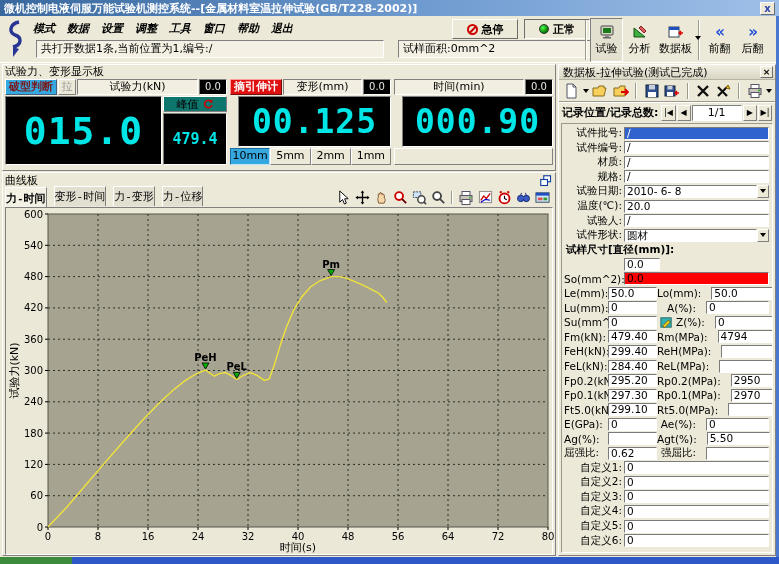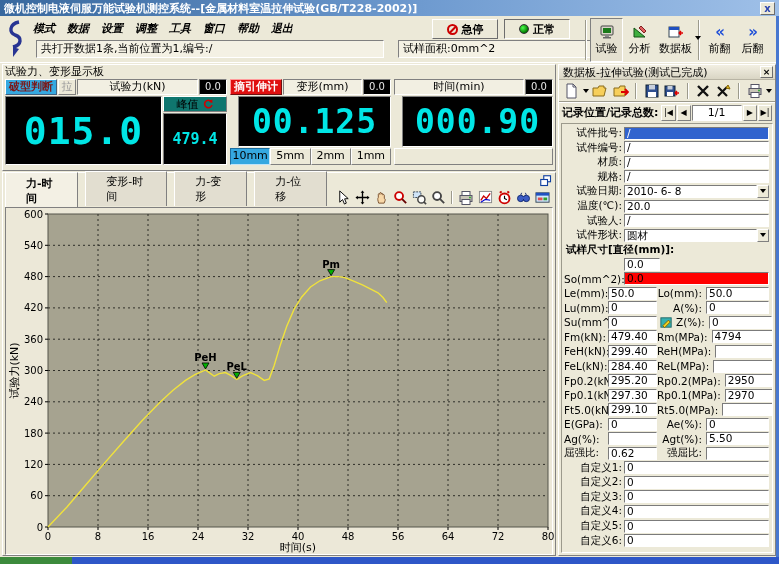--- a/index.html
+++ b/index.html
@@ -23,21 +23,21 @@
     border-bottom:1px solid #fff; }
   #logo { position:absolute; left:4px; top:3px; width:22px; height:40px; }
   .vsep { width:2px; align-self:stretch; border-left:1px solid #9c9a8c; border-right:1px solid #fff; margin:2px 3px; }
   #menu-row { position:absolute; left:28px; top:4px; height:18px; display:flex; gap:2px;font-style:italic; }
   .menu-item { padding:1px 5px; font-weight:bold; cursor:default; }
   #status-row { position:absolute; left:28px; top:24px; height:18px; display:flex; gap:6px; }
   .status-box { background:#f4f1e4; border:1px solid; border-color:#808080 #fff #fff #808080;
     padding:1px 4px; height:18px; line-height:14px;margin-left:8px; }
   #status-open { width:348px; }
   #status-area { width:206px; }
-  #estop-row { position:absolute; left:432px; top:3px; display:flex; gap:6px; }
+  #estop-row { position:absolute; left:452px; top:3px; display:flex; gap:6px; }
   .led-btn { height:20px; min-width:66px; display:flex; align-items:center; justify-content:center; gap:4px;
     background:#ECE9D8; border:1px solid; border-color:#fff #6d6d6d #6d6d6d #fff; font-weight:bold; padding:0 6px; }
   .led-btn.flat { border-color:#6d6d6d #fff #fff #6d6d6d; }
   .estop-glyph { width:11px; height:11px; border:2px solid #cc0000; border-radius:50%; position:relative; }
   .estop-glyph::after { content:""; position:absolute; left:-1px; top:3px; width:9px; height:2px; background:#cc0000; transform:rotate(-45deg); }
   .led-glyph { width:10px; height:10px; border-radius:50%; background:radial-gradient(circle at 35% 35%, #4cff4c, #007800 70%); border:1px solid #333; }
   #big-buttons { position:absolute; left:582px; top:2px; height:44px; display:flex; align-items:stretch; }
   .tool-big { display:flex; flex-direction:column; align-items:center; justify-content:center; gap:1px;
     min-width:33px; padding:2px 3px; position:relative; cursor:default; }
   .tool-big.active { border:1px solid; border-color:#808080 #fff #fff #808080; background:#e4e0d0; }
@@ -80,22 +80,22 @@
   .range-btn.on { background:var(--range-active,#35a8e0); border-color:#1d6ea0 #bfe4f8 #bfe4f8 #1d6ea0; }
   .ranges-empty { flex:1; background:#ECE9D8; border:1px solid; border-color:#fff #808080 #808080 #fff; }
 
   
   #curve-panel { position:absolute; left:2px; top:172px; width:554px; height:384px;
     border:1px solid; border-color:#fff #808080 #808080 #fff; background:#ECE9D8; padding:1px 2px; }
   #curve-head { height:13px; display:flex; align-items:center; }
   #curve-title { font-size:11px; line-height:12px; }
   #restore-btn { margin-left:auto; width:14px; height:12px; }
   #curve-tabrow { height:19px; display:flex; align-items:flex-end; }
-  .ctab { padding:2px 20px 1px; margin-right:7px; background:#e2ded0; border:1px solid;
-    border-color:#fff #808080 #b0b0a0 #fff; border-bottom:none; font-size:11px; cursor:default; }
+  .ctab { padding:2px 0 1px; margin-right:7px; background:#e2ded0; border:1px solid;
+    border-color:#fff #808080 #b0b0a0 #fff; border-bottom:none; font-size:11px; cursor:default;font-family:Liberation Mono, monospace; }
   .ctab.on { background:#f3f0e4; font-weight:bold; position:relative; top:1px; padding-top:3px; }
   #curve-tools { margin-left:auto; display:flex; align-items:center; gap:1px; padding-right:2px; }
   .tool-ico { width:18px; height:17px; display:flex; align-items:center; justify-content:center; cursor:default; }
   #chart-area { position:relative; height:348px; border:1px solid; border-color:#808080 #fff #fff #808080;
     background:#ece8d8; margin-top:1px; }
 
   
   #datasheet { position:absolute; left:558px; top:64px; width:218px; height:492px;
     border:1px solid; border-color:#fff #808080 #808080 #fff; background:#ECE9D8; display:flex; flex-direction:column; }
   #ds-titlebar { height:15px; display:flex; align-items:center; padding:0 2px 0 4px;
@@ -119,21 +119,21 @@
   .ds-caption { font-size:10.5px; font-weight:bold; padding-left:2px; white-space:nowrap; }
   .fld { height:13px; background:#fff; border:1px solid; border-color:#7b7b7b #fff #fff #7b7b7b;
     font-size:10.5px; line-height:11px; padding:0 2px; overflow:hidden; white-space:nowrap; }
   .fld.grow { flex:1; }
   .fld.sel { background:var(--select-blue,#3163ce); color:#fff; }
   .fld.alert { background:var(--alert-red,#ff0000); color:#000; }
   .combo-btn { width:12px; height:13px; background:#ECE9D8; border:1px solid; border-color:#fff #808080 #808080 #fff;
     display:flex; align-items:center; justify-content:center; flex:none; }
   .p-label1 { width:44px; text-align:right; font-size:10.5px; white-space:nowrap; flex:none; padding-right:12px; }
   .p-fld1 { width:49px; flex:none; }
-  .p-label2 { flex:1; text-align:right; font-size:10.5px; white-space:nowrap; padding-right:4px; }
+  .p-label2 { flex:1; text-align:right; font-size:10.5px; white-space:nowrap; padding-right:10px; }
   .p-fld2 { width:63px; flex:none; }
   .p-icon { width:17px; flex:none; margin-left:2px; }
 </style>
 </head>
 <body>
 
 <div id="titlebar">
   <span class="t-text">微机控制电液伺服万能试验机测控系统--[金属材料室温拉伸试验(GB/T228-2002)]</span>
   <span id="win-close">x</span>
 </div>

